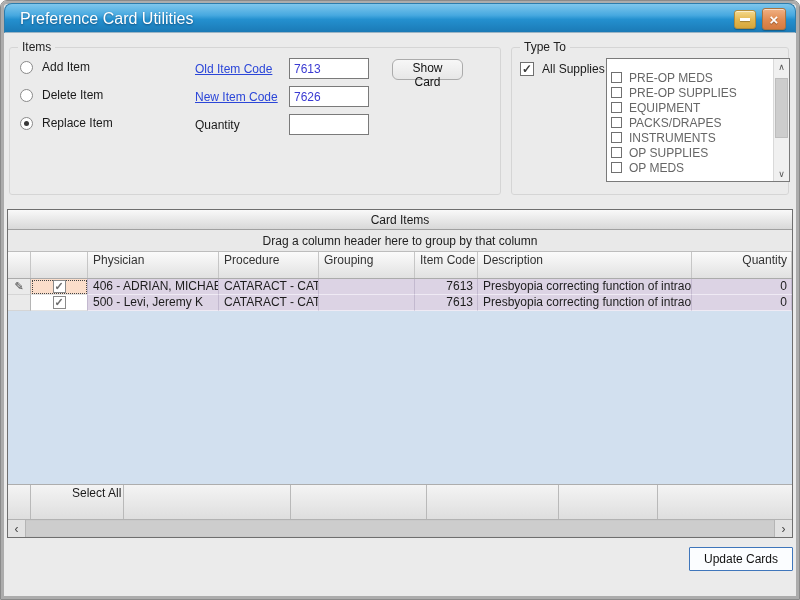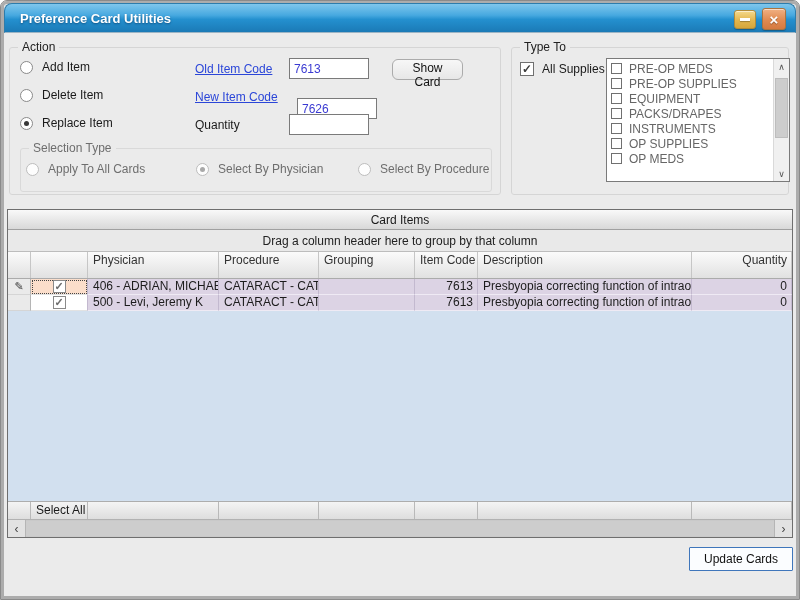--- a/index.html
+++ b/index.html
@@ -4,21 +4,21 @@
 <style>
   html,body{margin:0;padding:0;background:#ffffff;font-family:"Liberation Sans",sans-serif;}
   *{box-sizing:border-box;}
   .window{position:relative;width:800px;height:600px;background:#ebebeb;
     border:1px solid #8a8a8a;box-shadow:inset 0 0 0 3px #acacac;border-radius:7px 7px 0 0;overflow:hidden;}
   
   .titlebar{position:absolute;top:2px;left:3px;right:3px;height:30px;border-radius:8px 8px 0 0;
     background:linear-gradient(180deg,#7fc6ec 0%,#47a9e0 40%,#2490cf 55%,#1b7ab6 100%);
     border:1px solid #2d7cab;border-bottom:1px solid #9cb4c4;}
   .titlebar .title{position:absolute;left:15px;top:0;line-height:29px;color:#ffffff;
-    font-size:13px;font-weight:bold;text-shadow:0 1px 2px rgba(0,40,80,.55);}
+    font-size:16px;font-weight:normal;text-shadow:0 1px 2px rgba(0,40,80,.55);}
   .tb-btn{position:absolute;border-radius:3px;display:flex;align-items:center;justify-content:center;
     box-shadow:0 1px 1px rgba(0,0,0,.25), inset 0 1px 0 rgba(255,255,255,.55);cursor:pointer;}
   .btn-min{right:39px;top:6px;width:22px;height:19px;background:linear-gradient(180deg,#f4d98c,#e3b64e 55%,#d5a63c);border:1px solid #b08c3c;}
   .btn-min .bar{width:10px;height:3px;background:#ffffff;box-shadow:0 1px 1px rgba(0,0,0,.3);}
   .btn-close{right:9px;top:4px;width:24px;height:22px;background:linear-gradient(180deg,#f0b183,#e18a51 55%,#d57a40);border:1px solid #aa7440;
     color:#ffffff;font-size:15px;font-weight:bold;text-shadow:0 1px 1px rgba(0,0,0,.35);}
   
   .groupbox{position:absolute;border:1px solid #d5d5d5;border-radius:3px;}
   .groupbox>.gb-label{position:absolute;top:-8px;left:8px;background:#ebebeb;padding:0 4px;
     font-size:12px;color:#222;line-height:15px;}
@@ -43,21 +43,21 @@
   .plain-label{position:absolute;font-size:12px;color:#1a1a1a;}
   .tbox{position:absolute;width:80px;height:21px;border:1px solid #7a7a7a;background:#fff;
     font-family:"Liberation Sans",sans-serif;font-size:12px;color:#3a3ad2;padding:0 4px;outline:none;}
   .btn{border:1px solid #ababab;background:linear-gradient(180deg,#f7f7f7,#e7e7e7);border-radius:6px;
     font-family:"Liberation Sans",sans-serif;font-size:12px;color:#111;cursor:pointer;}
   .btn-showcard{position:absolute;left:382px;top:11px;width:71px;height:21px;}
   .btn-update{position:absolute;left:688px;top:546px;width:104px;height:24px;background:#fbfdff;
     border:1px solid #3f76bb;border-radius:1px;font-size:12px;color:#111;font-family:"Liberation Sans",sans-serif;cursor:pointer;}
   
   .listbox{position:absolute;left:94px;top:10px;width:184px;height:124px;background:#fff;border:1px solid #7a7a7a;display:flex;}
-  .list-items{flex:1;overflow:hidden;padding-top:2px;}
+  .list-items{flex:1;overflow:hidden;padding-top:11px;}
   .list-item{display:flex;align-items:center;gap:7px;height:15px;padding-left:4px;font-size:12px;color:#666;cursor:default;}
   .list-item .cb{width:11px;height:11px;}
   .vscroll{width:16px;background:#f0f0f0;border-left:1px solid #d9d9d9;position:relative;}
   .vs-arrow{position:absolute;left:0;width:100%;height:15px;display:flex;align-items:center;justify-content:center;
     font-size:9px;color:#555;cursor:pointer;}
   .vs-up{top:0;}.vs-down{bottom:0;}
   .vs-thumb{position:absolute;left:1px;width:13px;top:19px;height:60px;background:#cdcdcd;border:1px solid #bdbdbd;cursor:pointer;}
   
   .panel{position:absolute;left:6px;top:208px;width:786px;height:329px;border:1px solid #6e6e6e;
     background:#d2e0ef;display:flex;flex-direction:column;}
@@ -77,21 +77,21 @@
     background:#dcd3e4;border-right:1px solid #c3b9cf;border-bottom:1px solid #efeaf4;}
   .cell.num{text-align:right;padding-right:4px;padding-left:0;}
   .cell.ind{background:#eaeaea;border-right:1px solid #b5b5b5;border-bottom:1px solid #d5d5d5;
     display:flex;align-items:center;justify-content:center;color:#3f3f3f;font-size:11px;padding:0;}
   .cell.chk{background:#ffffff;display:flex;align-items:center;justify-content:center;padding:0;
     border-right:1px solid #c3b9cf;border-bottom:1px solid #e2e2e2;}
   .cell.chk.focused{background:#fbdecb;outline:1px dotted #444;outline-offset:-2px;}
   .cell.chk .cb{width:13px;height:13px;border-color:#8a8a8a;}
   .cell.chk .cb .mark{color:#6e6e6e;font-size:11px;}
   .grid-empty{flex:1;background:#d2e0ef;}
-  .footer-row{height:18px;display:flex;background:linear-gradient(180deg,#f4f4f4,#dedede);border-top:1px solid #adadad;}
+  .footer-row{height:35px;display:flex;background:linear-gradient(180deg,#f4f4f4,#dedede);border-top:1px solid #adadad;gap:36px;}
   .f-cell{font-size:12px;color:#1a1a1a;line-height:17px;padding-left:5px;border-right:1px solid #b9b9b9;
     white-space:nowrap;overflow:hidden;}
   .hscroll{height:18px;background:#c9c9c9;border-top:1px solid #b2b2b2;position:relative;}
   .hs-arrow{position:absolute;top:0;width:18px;height:100%;background:#e2e2e2;display:flex;align-items:center;
     justify-content:center;font-size:12px;color:#444;cursor:pointer;}
   .hs-left{left:0;border-right:1px solid #b5b5b5;}
   .hs-right{right:0;border-left:1px solid #b5b5b5;}
   .hs-thumb{position:absolute;left:18px;right:18px;top:1px;bottom:1px;background:#cdcdcd;cursor:pointer;}
 </style>
 </head>
@@ -103,60 +103,45 @@
     <span class="title">Preference Card Utilities</span>
     <div class="tb-btn btn-min">
       <span class="bar"></span>
     </div>
     <div class="tb-btn btn-close">
       <span>×</span>
     </div>
   </div>
 
   <div class="groupbox gb-action">
-    <span class="gb-label">Action</span>
+    <span class="gb-label">Items</span>
 
     <div class="radio-row" style="left:10px;top:12px;">
       <span class="radio"></span>
       <span>Add Item</span>
     </div>
     <div class="radio-row" style="left:10px;top:40px;">
       <span class="radio"></span>
       <span>Delete Item</span>
     </div>
     <div class="radio-row" style="left:10px;top:68px;">
       <span class="radio checked"></span>
       <span>Replace Item</span>
     </div>
 
     <span class="link" style="left:185px;top:14px;">Old Item Code</span>
     <span class="link" style="left:185px;top:42px;">New Item Code</span>
     <span class="plain-label" style="left:185px;top:70px;">Quantity</span>
 
     <input class="tbox" style="left: 279px; top: 10px;" value="7613">
-    <input class="tbox" style="left: 279px; top: 50px; margin-left: 8px;" value="7626">
+    <input class="tbox" style="left: 279px; top: 38px;" value="7626">
     <input class="tbox" style="left: 279px; top: 66px;" value="">
 
     <button class="btn btn-showcard">Show Card</button>
 
-    <div class="groupbox gb-selection">
-      <span class="gb-label">Selection Type</span>
-      <div class="radio-row disabled" style="left:5px;top:13px;">
-        <span class="radio"></span>
-        <span>Apply To All Cards</span>
-      </div>
-      <div class="radio-row disabled" style="left:175px;top:13px;">
-        <span class="radio checked"></span>
-        <span>Select By Physician</span>
-      </div>
-      <div class="radio-row disabled" style="left:337px;top:13px;">
-        <span class="radio"></span>
-        <span>Select By Procedure</span>
-      </div>
-    </div>
   </div>
 
   <div class="groupbox gb-apply">
     <span class="gb-label">Type To</span>
 
     <div class="cb-row" style="left:8px;top:14px;">
       <span class="cb checked">
         <span class="mark">✓</span>
       </span>
       <span>All Supplies</span>

